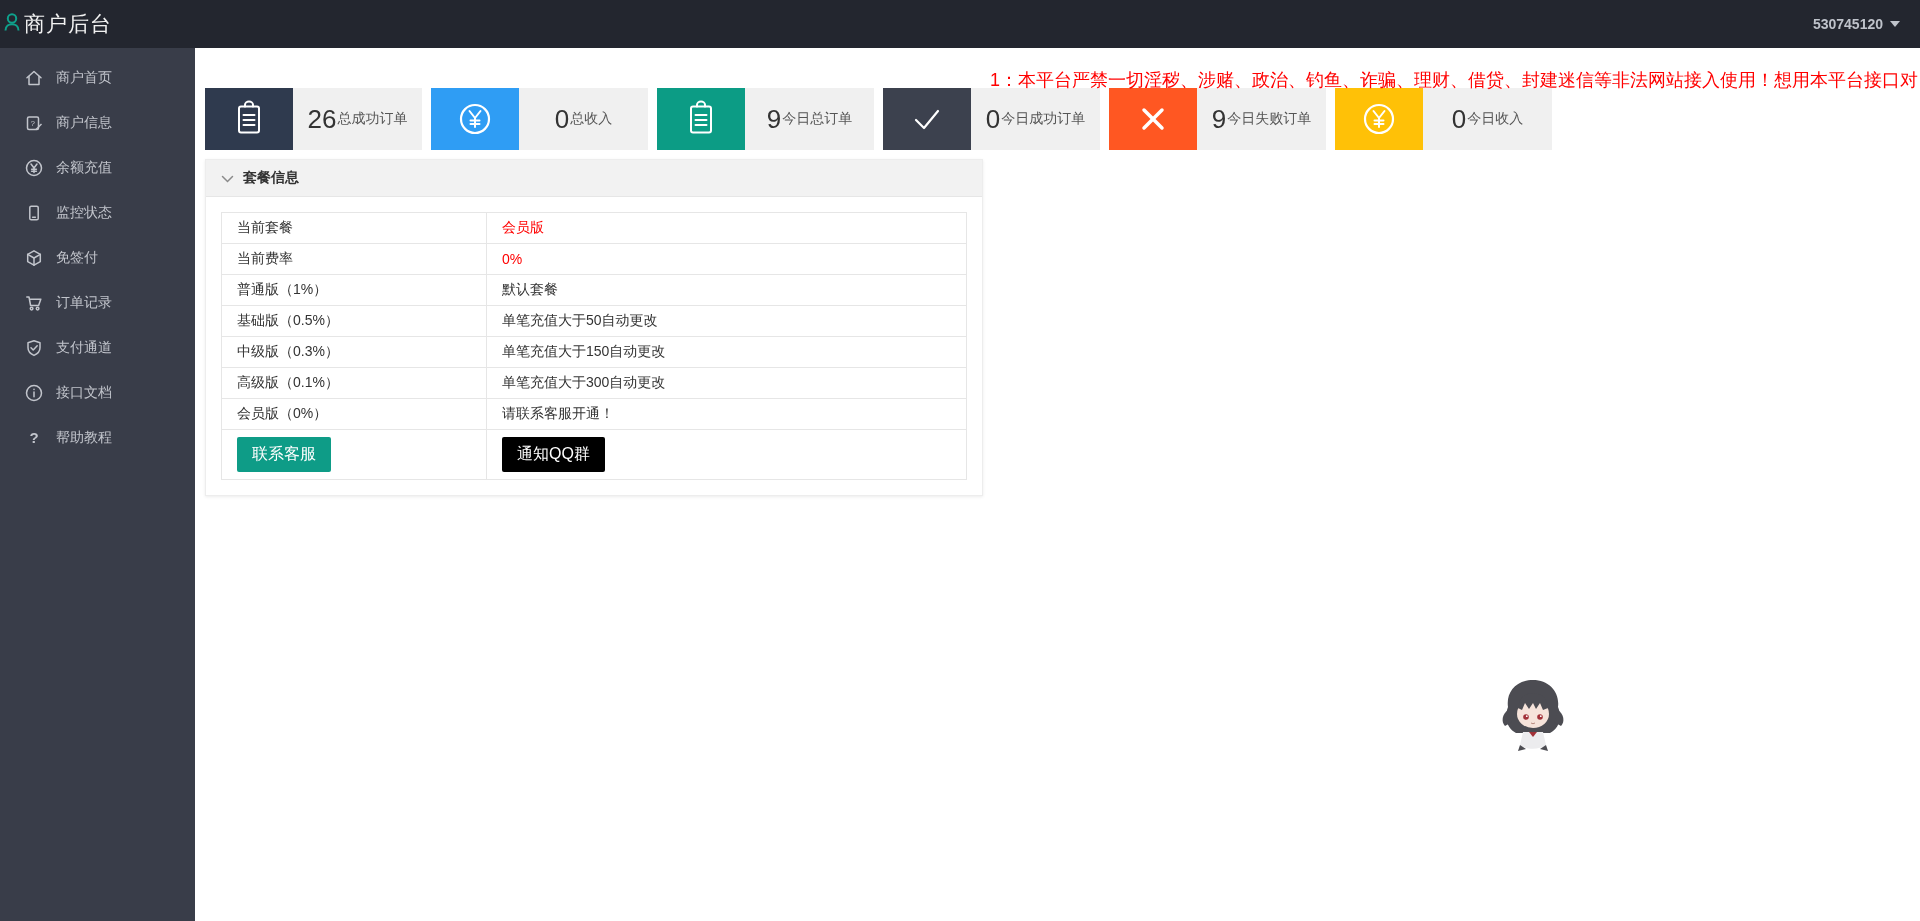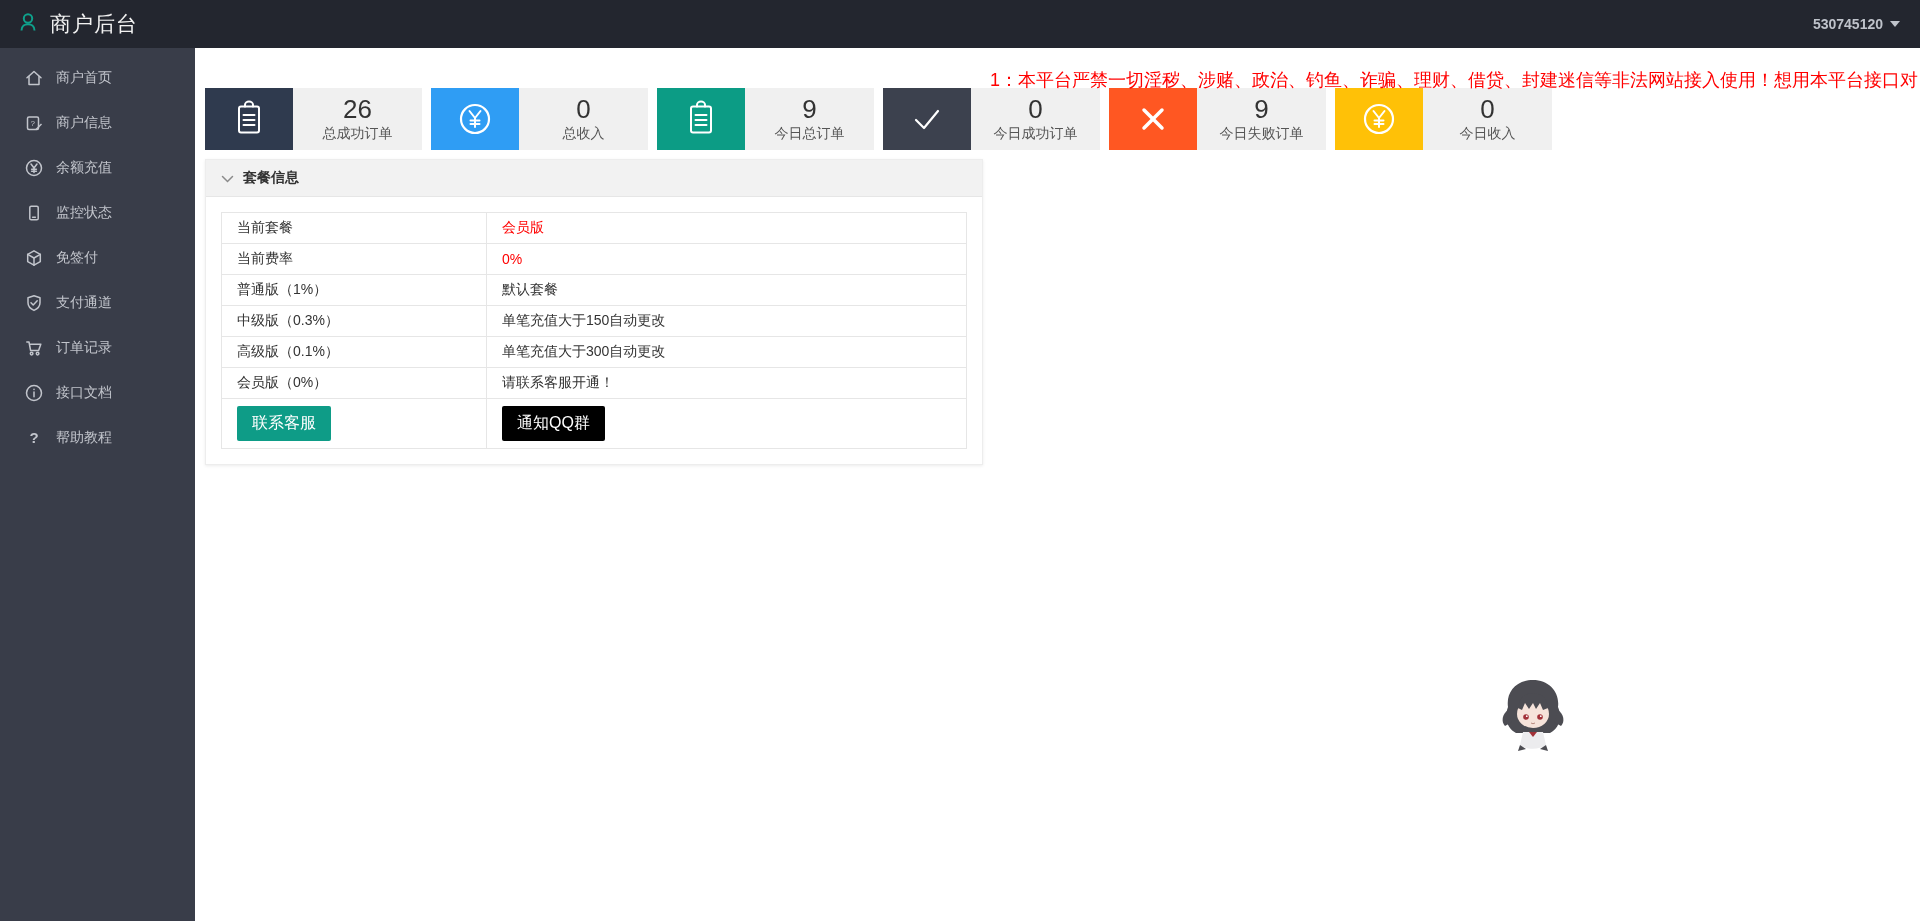--- a/index.html
+++ b/index.html
@@ -1,42 +1,42 @@
 <!DOCTYPE html>
 <html><head>
 <meta charset="utf-8">
 <style>
   * { margin:0; padding:0; box-sizing:border-box; }
   html,body { width:1920px; height:921px; overflow:hidden; }
   body { font-family:"Liberation Sans","DejaVu Sans",sans-serif; background:#fff; position:relative; }
 
   
   .header { position:absolute; top:0; left:0; width:1920px; height:48px; background:#23262f; display:flex; align-items:center; z-index:5; }
-  .logo-area { display:flex; align-items:center; gap:10px; padding-left:16px; }
+  .logo-area { display:flex; align-items:center; padding-left:0; }
   .logo-area svg { stroke:#0fa18c; fill:none; stroke-width:2; }
   .app-title { color:#f2f2f2; font-size:21px; letter-spacing:1px; }
   .account { margin-left:auto; padding-right:20px; display:flex; align-items:center; gap:7px; color:#bfc3cb; font-weight:bold; font-size:14px; cursor:pointer; }
   .caret { width:0; height:0; border-left:5px solid transparent; border-right:5px solid transparent; border-top:6px solid #bfc3cb; }
 
   
   .sidebar { position:absolute; top:48px; left:0; bottom:0; width:217px; background:#393d49; padding-top:7px; }
   .menu-item { height:45px; display:flex; align-items:center; padding:0 14px 0 24px; color:#c2c5cc; font-size:14px; cursor:pointer; position:relative; }
   .mi-icon { width:20px; height:20px; margin-right:12px; display:flex; align-items:center; justify-content:center; flex:none; }
   .mi-icon svg { stroke:#c2c5cc; fill:none; stroke-width:1.5; stroke-linecap:round; stroke-linejoin:round; }
   .submenu-caret { position:absolute; right:12px; width:0; height:0; border-left:5px solid transparent; border-right:5px solid transparent; border-top:6px solid #8d929c; }
 
   
   .main { position:absolute; top:48px; left:195px; right:0; bottom:0; background:#fff; }
   .notice { position:absolute; top:20px; left:795px; color:#f00; font-size:18px; white-space:nowrap; }
 
   .stats { display:flex; gap:9px; padding:40px 0 0 10px; }
   .stat-card { width:217px; height:62px; display:flex; background:#f0f0f0; }
   .card-icon { width:88px; height:62px; flex:none; display:flex; align-items:center; justify-content:center; }
   .card-icon svg { stroke:#fff; fill:none; stroke-width:2; stroke-linecap:round; stroke-linejoin:round; }
-  .card-body { flex:1; display:flex; flex-direction:column; align-items:center; justify-content:center; gap:1px; }
+  .card-body { flex:1; display:flex; align-items:center; justify-content:center; gap:1px; }
   .card-value { font-size:26px; color:#333; line-height:1.1; }
   .card-label { font-size:14px; color:#555; }
 
   
   .panel { margin:9px 0 0 10px; width:778px; border:1px solid #ededed; box-shadow:0 1px 3px rgba(0,0,0,.08); background:#fff; }
   .panel-header { height:37px; background:#f2f2f2; border-bottom:1px solid #e6e6e6; display:flex; align-items:center; gap:9px; padding:0 15px; font-size:14px; font-weight:bold; color:#333; cursor:pointer; }
   .panel-header svg { stroke:#8a8a8a; fill:none; stroke-width:1.5; stroke-linecap:round; }
   .panel-body { padding:15px; }
   table { border-collapse:collapse; width:100%; }
   td { border:1px solid #e6e6e6; height:31px; padding:0 15px; font-size:14px; color:#333; }
@@ -117,36 +117,36 @@
             <polyline points="3.7,6.4 10,10 16.3,6.4"></polyline>
             <line x1="10" y1="10" x2="10" y2="17.2"></line>
           </svg>
         </span>
         <span>免签付</span>
         <span class="submenu-caret"></span>
       </div>
       <div class="menu-item">
         <span class="mi-icon">
           <svg width="20" height="20" viewBox="0 0 20 20">
-            <path d="M10 2.8 L16 4.8 L16 9.8 C16 13.8 13.5 15.9 10 17.4 C6.5 15.9 4 13.8 4 9.8 L4 4.8 Z"></path>
-            <polyline points="7,9.8 9.2,12 13.2,7.8"></polyline>
-          </svg>
-        </span>
-        <span>支付通道</span>
-        <span class="submenu-caret"></span>
-      </div>
-      <div class="menu-item">
-        <span class="mi-icon">
-          <svg width="20" height="20" viewBox="0 0 20 20">
             <path d="M2.8 4 L5 4 L6.6 12.5 L14.6 12.5 L16.8 6.3 L5.6 6.3"></path>
             <circle cx="7.6" cy="15.6" r="1.3"></circle>
             <circle cx="13.6" cy="15.6" r="1.3"></circle>
           </svg>
         </span>
         <span>订单记录</span>
+      </div>
+      <div class="menu-item">
+        <span class="mi-icon">
+          <svg width="20" height="20" viewBox="0 0 20 20">
+            <path d="M10 2.8 L16 4.8 L16 9.8 C16 13.8 13.5 15.9 10 17.4 C6.5 15.9 4 13.8 4 9.8 L4 4.8 Z"></path>
+            <polyline points="7,9.8 9.2,12 13.2,7.8"></polyline>
+          </svg>
+        </span>
+        <span>支付通道</span>
+        <span class="submenu-caret"></span>
       </div>
       <div class="menu-item">
         <span class="mi-icon">
           <svg width="20" height="20" viewBox="0 0 20 20">
             <circle cx="10" cy="10" r="7.5"></circle>
             <line x1="10" y1="9" x2="10" y2="13.8"></line>
             <line x1="10" y1="6.3" x2="10" y2="6.5"></line>
           </svg>
         </span>
         <span>接口文档</span>
@@ -265,20 +265,24 @@
               <td class="name-cell">当前套餐</td>
               <td class="red">会员版</td>
             </tr>
             <tr>
               <td class="name-cell">当前费率</td>
               <td class="red">0%</td>
             </tr>
             <tr>
               <td class="name-cell">普通版（1%）</td>
               <td class="">默认套餐</td>
+            </tr>
+            <tr>
+              <td class="name-cell">基础版（0.5%）</td>
+              <td class="">单笔充值大于50自动更改</td>
             </tr>
             <tr>
               <td class="name-cell">中级版（0.3%）</td>
               <td class="">单笔充值大于150自动更改</td>
             </tr>
             <tr>
               <td class="name-cell">高级版（0.1%）</td>
               <td class="">单笔充值大于300自动更改</td>
             </tr>
             <tr>

